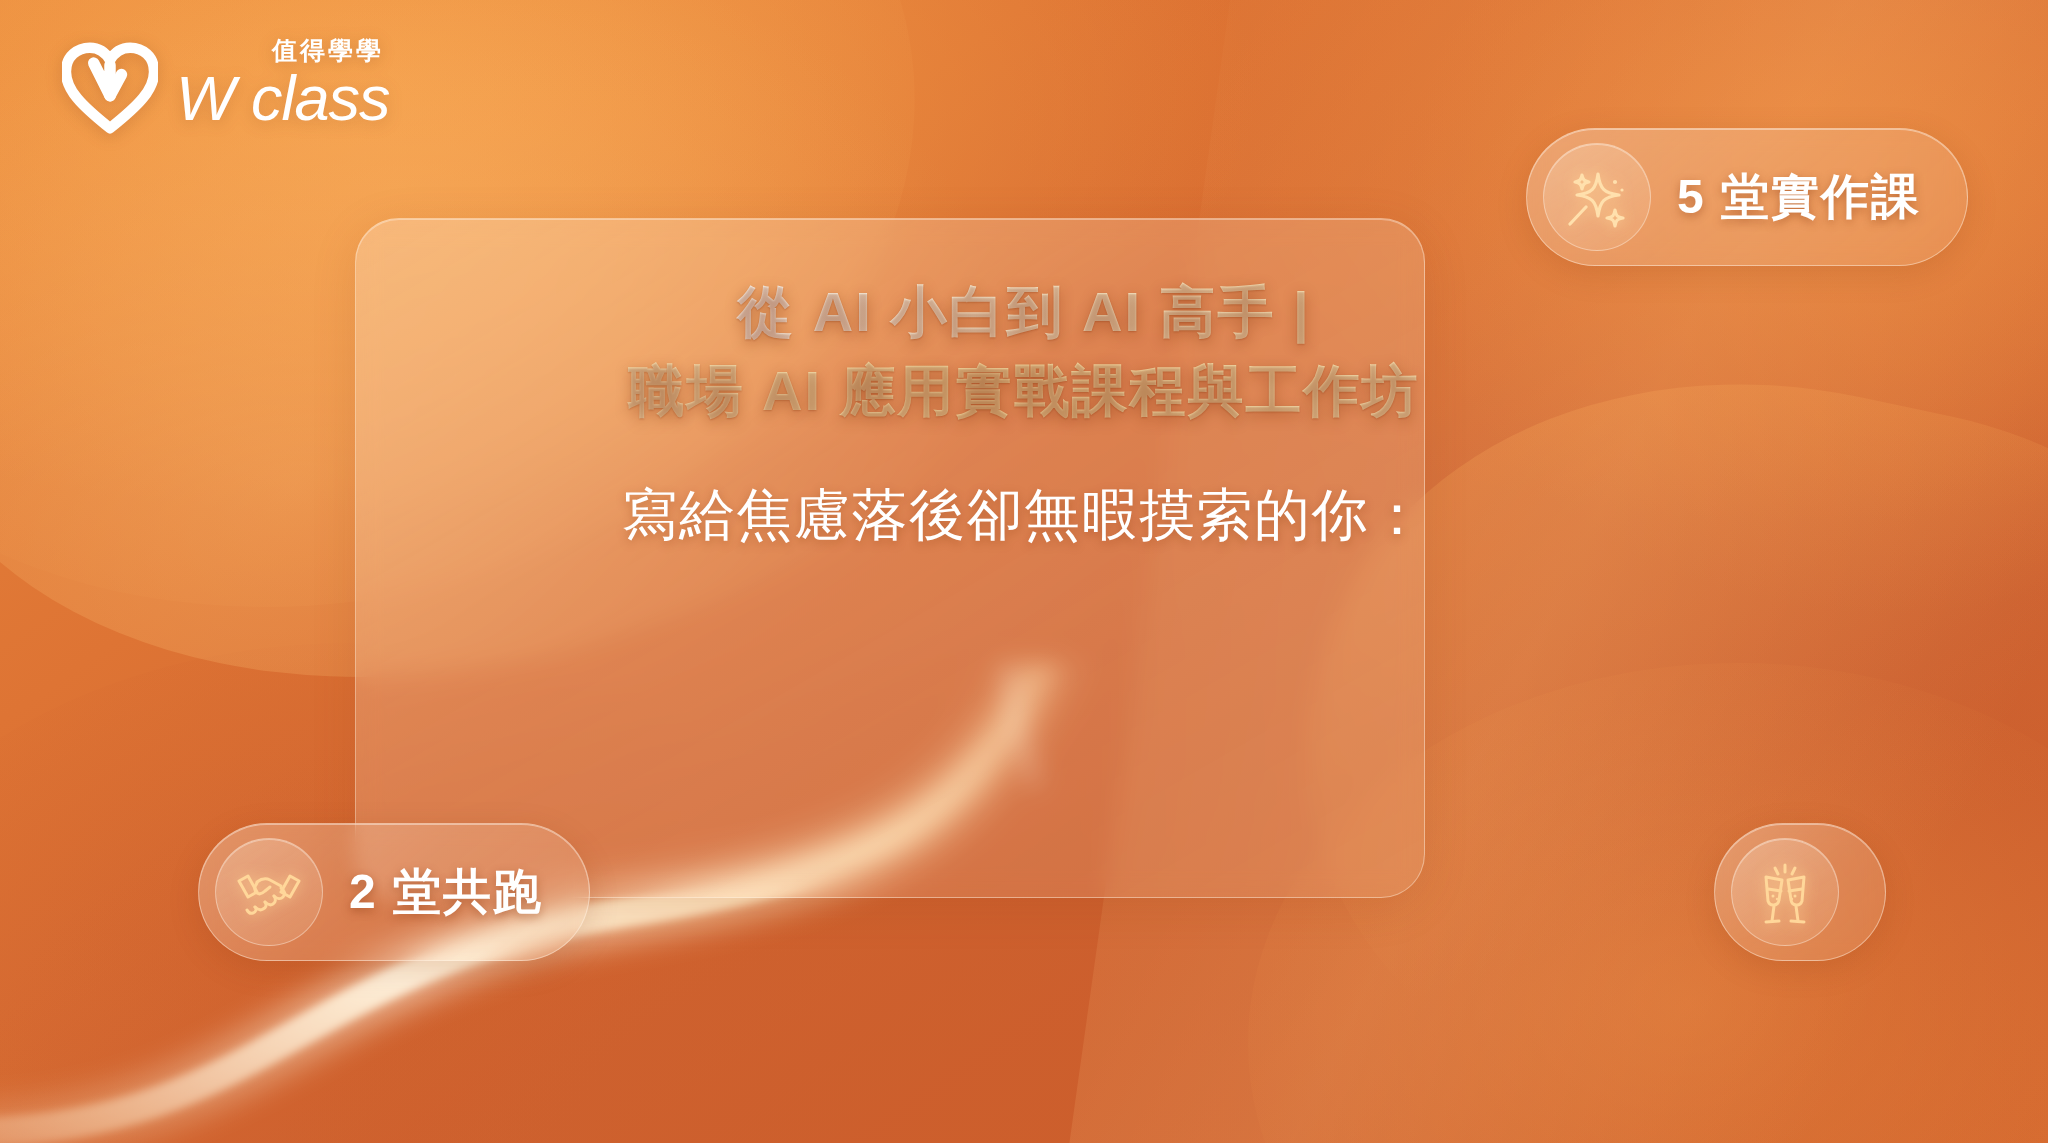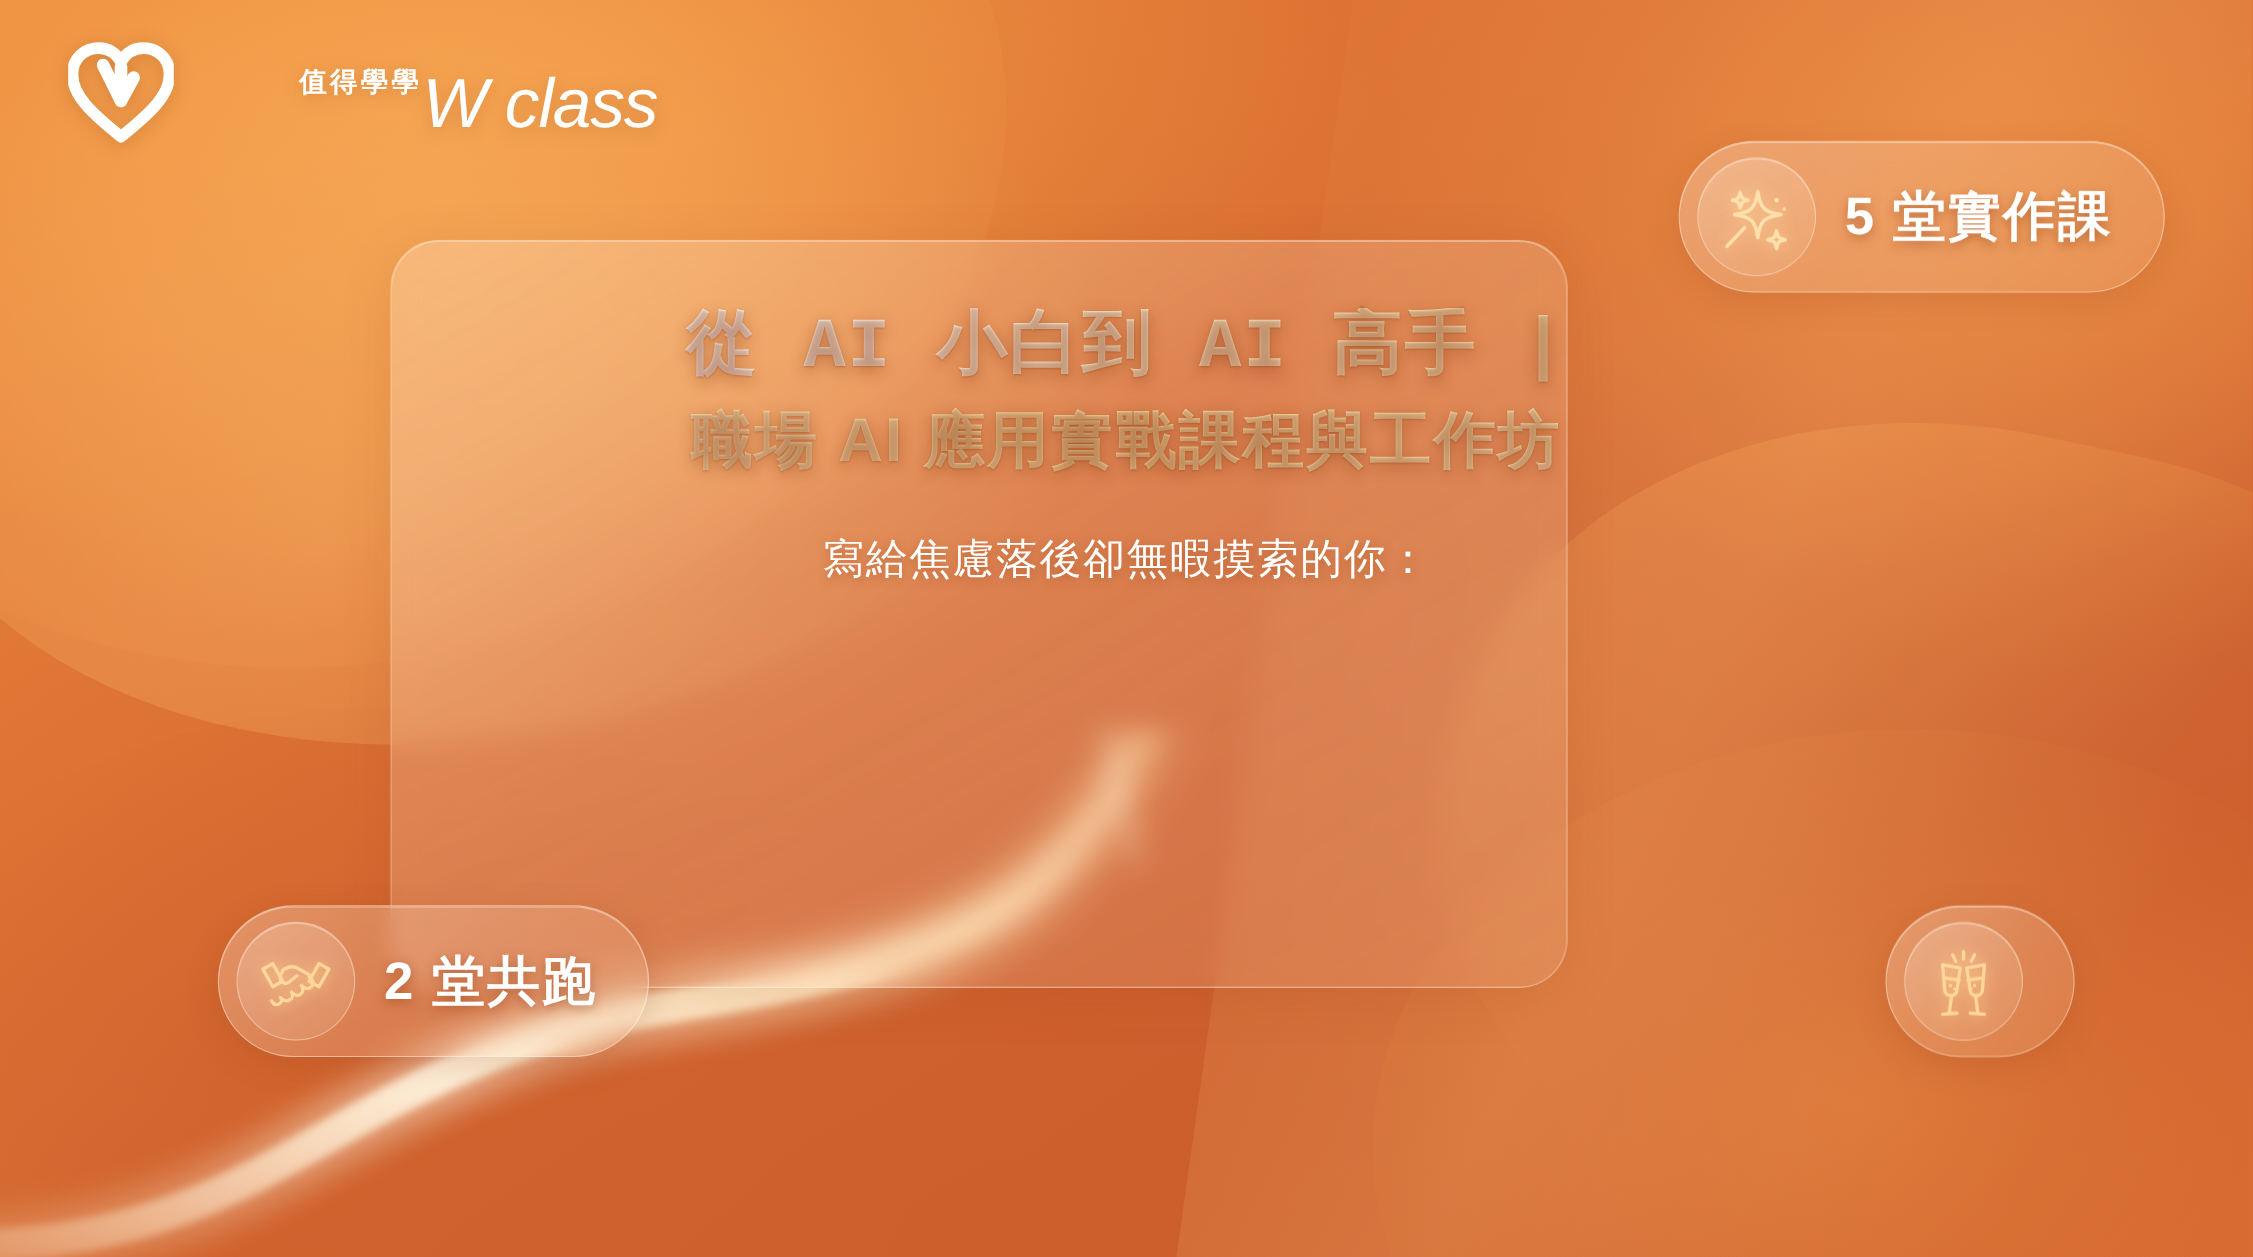--- a/index.html
+++ b/index.html
@@ -62,21 +62,21 @@
   .ribbon { position:absolute; left:0; bottom:0; width:100%; height:42%; pointer-events:none; }
   .ribbon svg { width:100%; height:100%; display:block; }
 
   
   #logo {
     position:absolute; left:62px; top:38px;
     display:flex; align-items:flex-end; gap:18px;
     filter:drop-shadow(0 3px 8px rgba(120,46,10,0.22));
   }
   #logo .mark { width:96px; height:92px; flex:0 0 auto; }
-  #logo .word { display:flex; flex-direction:row; align-items:flex-start; padding-bottom:4px; }
+  #logo .word { display:flex; flex-direction:column; align-items:flex-start; padding-bottom:4px; }
   #logo .tagline {
     color:#ffffff; font-size:25px; letter-spacing:3px; font-weight:700;
     line-height:1; margin-bottom:4px; margin-left:96px;
     font-family:"Liberation Sans","DejaVu Sans",sans-serif;
   }
   #logo .wordmark {
     color:#ffffff; font-size:63px; font-weight:400; line-height:1;
     letter-spacing:-1px; font-style:italic;
     font-family:"Liberation Sans","DejaVu Sans",sans-serif;
   }
@@ -92,34 +92,34 @@
   }
 
   
   #headline { position:absolute; left:0; top:280px; width:2048px; text-align:center; z-index:6; }
   .title-line {
     font-weight:800; line-height:1.16; letter-spacing:2px;
     font-family:"Liberation Sans","DejaVu Sans",sans-serif;
     text-shadow:0 4px 14px rgba(128,48,10,0.40), 0 1px 2px rgba(128,48,10,0.30);
   }
   #title-line-1 {
-    font-size:64px;
+    font-size:56px;
     background:linear-gradient(95deg,#ffffff 0%,#fffdf8 34%,#fdeec9 56%,#f6dba0 78%,#f3d392 100%);
-    -webkit-background-clip:text; background-clip:text; color:transparent;font-family:Liberation Mono, monospace;
+    -webkit-background-clip:text; background-clip:text; color:transparent;
     -webkit-text-fill-color:transparent;
   }
   #title-line-2 {
     font-size:56px; margin-top:14px;
     background:linear-gradient(95deg,#fbe3ac 0%,#fdeec6 22%,#f9e0a6 48%,#fbe8ba 72%,#f6d695 100%);
     -webkit-background-clip:text; background-clip:text; color:transparent;
     -webkit-text-fill-color:transparent;
   }
   #subtitle { margin-top:46px; }
   .subtitle-line {
-    font-size:38px; font-weight:400; color:#ffffff; line-height:1.62;
+    font-size:56px; font-weight:400; color:#ffffff; line-height:1.62;
     letter-spacing:1.5px;
     text-shadow:0 3px 10px rgba(128,48,10,0.35);
     font-family:"Liberation Sans","DejaVu Sans",sans-serif;
   }
 
   
   .badge {
     position:absolute; display:flex; align-items:center; gap:26px;
     padding:14px 46px 14px 16px;
     border-radius:70px;

